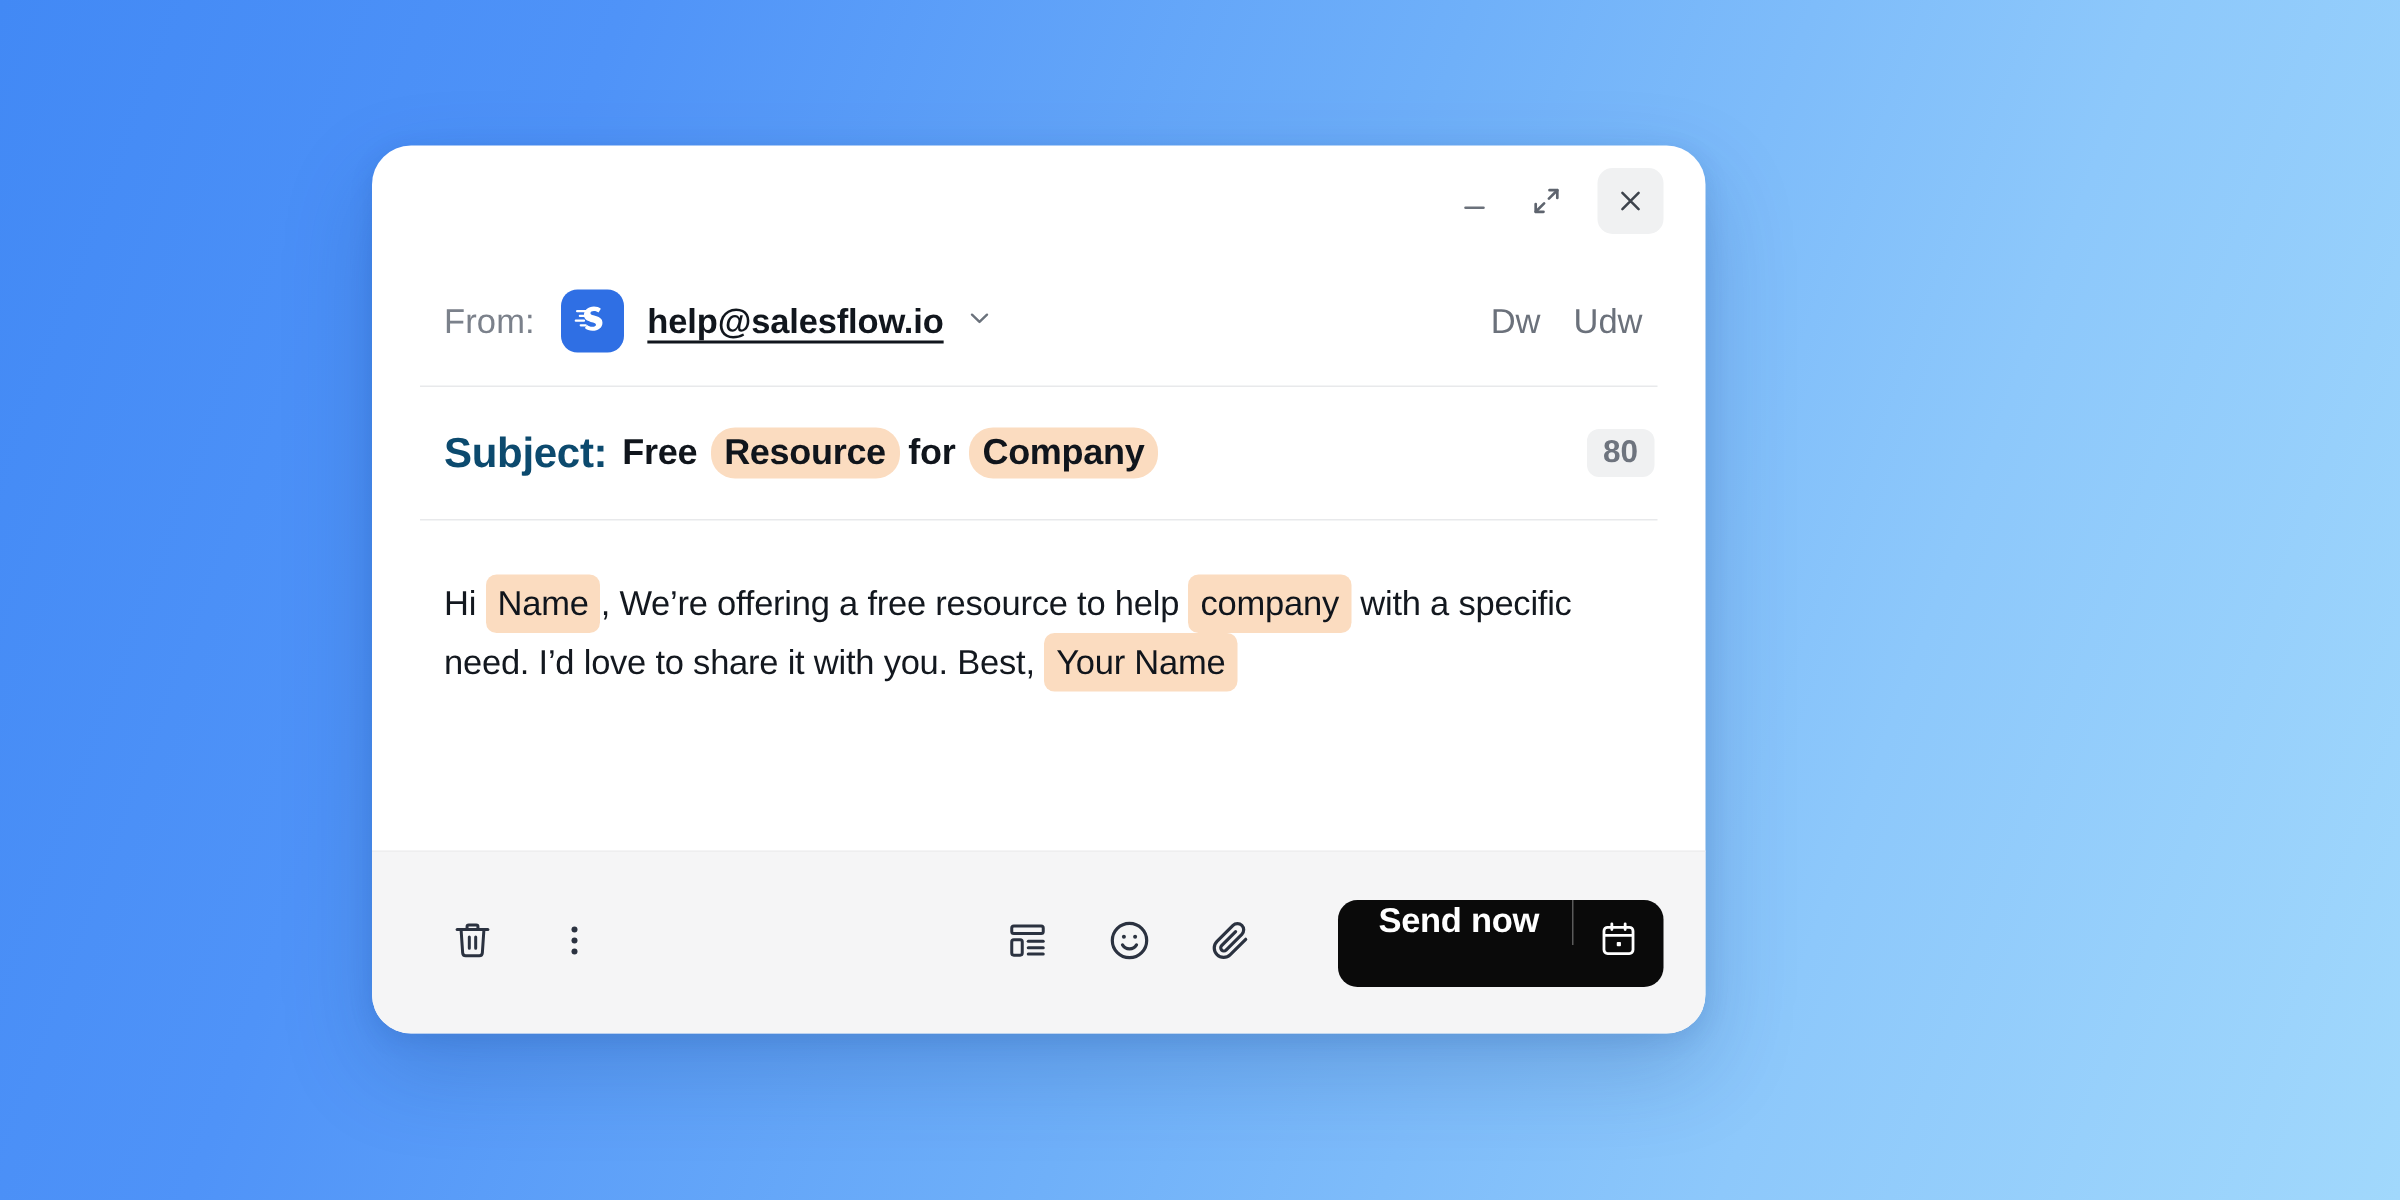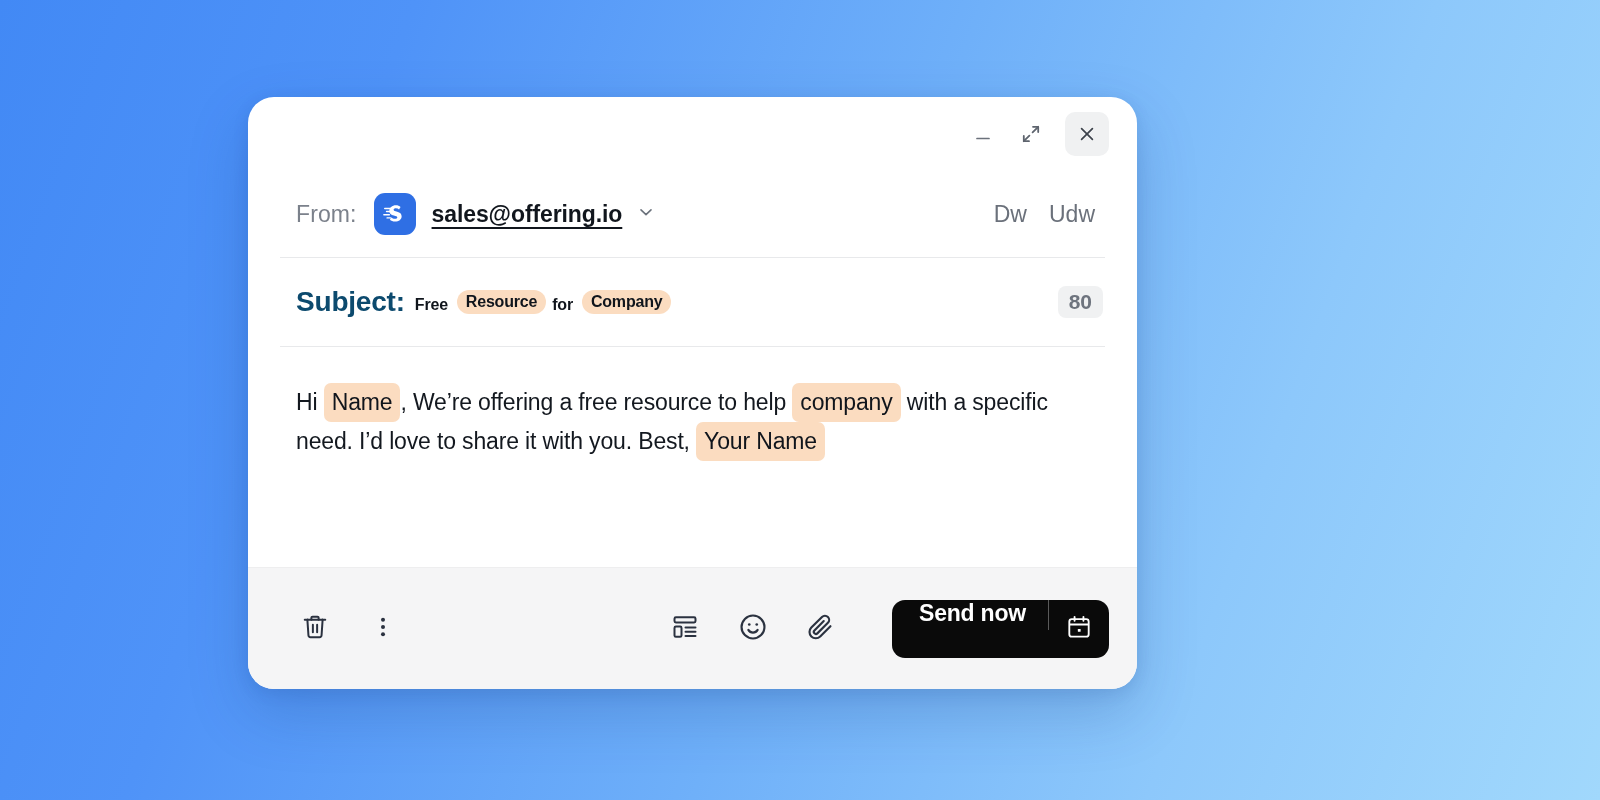--- a/index.html
+++ b/index.html
@@ -137,25 +137,25 @@
     padding: 0 34px 0 48px;
   }
   .subject-label {
     font-size: 28px;
     color: #0c4a6e;
     font-weight: 700;
     margin-right: 10px;
     letter-spacing: -.2px;
   }
   .subject-content {
-    font-size: 16px;
+    font-size: 24px;
     color: #10151c;
     font-weight: 700;
     display: flex;
-    align-items: flex-end;
+    align-items: center;
     flex-wrap: nowrap;
     letter-spacing: -.2px;
   }
   .subject-content .word { margin-right: 9px; }
   .char-count {
     margin-left: auto;
     font-size: 21px;
     font-weight: 700;
     color: #6e747e;
     background: #f0f1f2;
@@ -292,21 +292,21 @@
         <svg width="27" height="27" viewBox="0 0 28 28" fill="none" aria-hidden="true">
           <path d="M20.3 8.2c-1.2-1.0-2.9-1.6-4.8-1.6-4.0 0-6.9 2.6-6.9 5.9 0 2.6 1.9 4.0 4.7 4.7l1.6.4c1.4.35 2.0.8 2.0 1.5 0 .9-1.0 1.5-2.5 1.5-1.5 0-2.7-.5-3.6-1.3l-1.6 2.2c1.3 1.2 3.2 1.9 5.3 1.9 4.1 0 6.9-2.3 6.9-5.6 0-2.5-1.7-4.0-4.6-4.7l-1.7-.4c-1.3-.3-2.0-.75-2.0-1.5 0-.85.95-1.5 2.4-1.5 1.3 0 2.4.45 3.2 1.1l1.6-2.6z" fill="#ffffff"></path>
           <rect x="3.1" y="9.0" width="8.4" height="1.55" rx=".77" fill="#ffffff"></rect>
           <rect x="5.0" y="12.3" width="6.0" height="1.55" rx=".77" fill="#ffffff"></rect>
           <rect x="2.2" y="15.6" width="7.2" height="1.55" rx=".77" fill="#ffffff"></rect>
           <rect x="5.6" y="18.8" width="5.0" height="1.55" rx=".77" fill="#ffffff"></rect>
         </svg>
       </span>
     </span>
 
-    <span class="from-email">sales@offering.io</span>
+    <span class="from-email">help@salesflow.io</span>
 
     <span class="from-caret">
       <span>
         <svg width="20" height="20" viewBox="0 0 20 20" fill="none" aria-hidden="true">
           <path d="M5 7.8L10 12.6L15 7.8" stroke="#6b727c" stroke-width="1.6" stroke-linecap="round" stroke-linejoin="round"></path>
         </svg>
       </span>
     </span>
 
     <span class="from-right">

